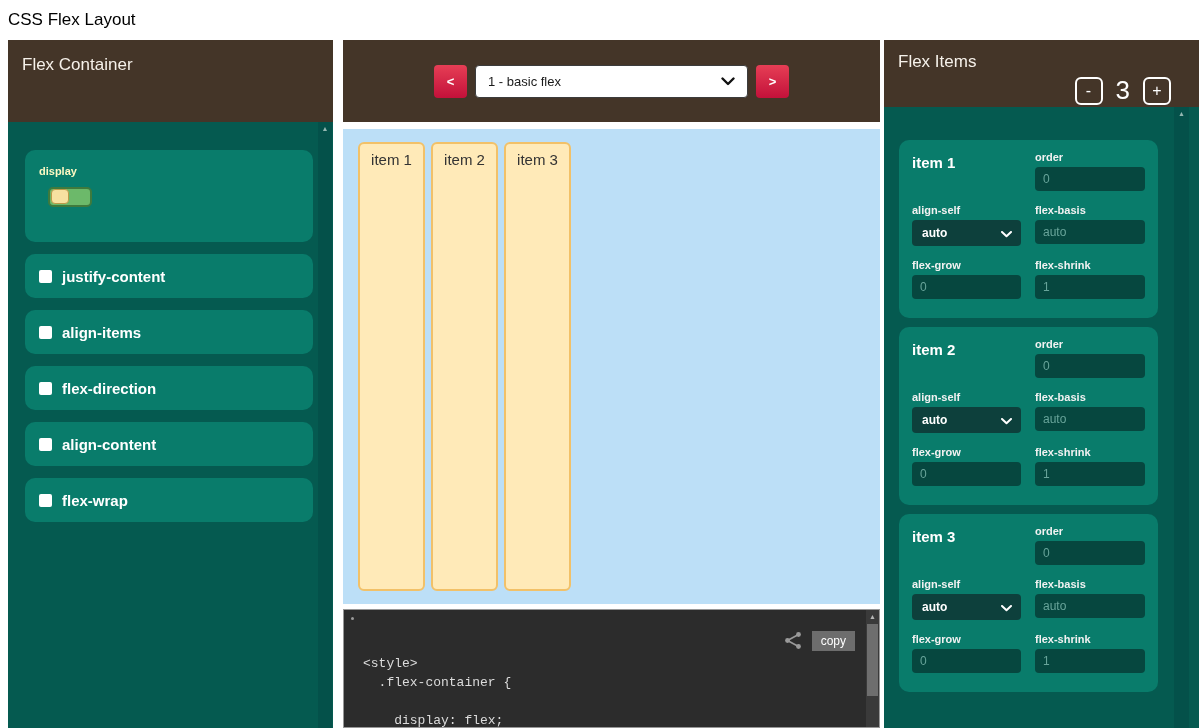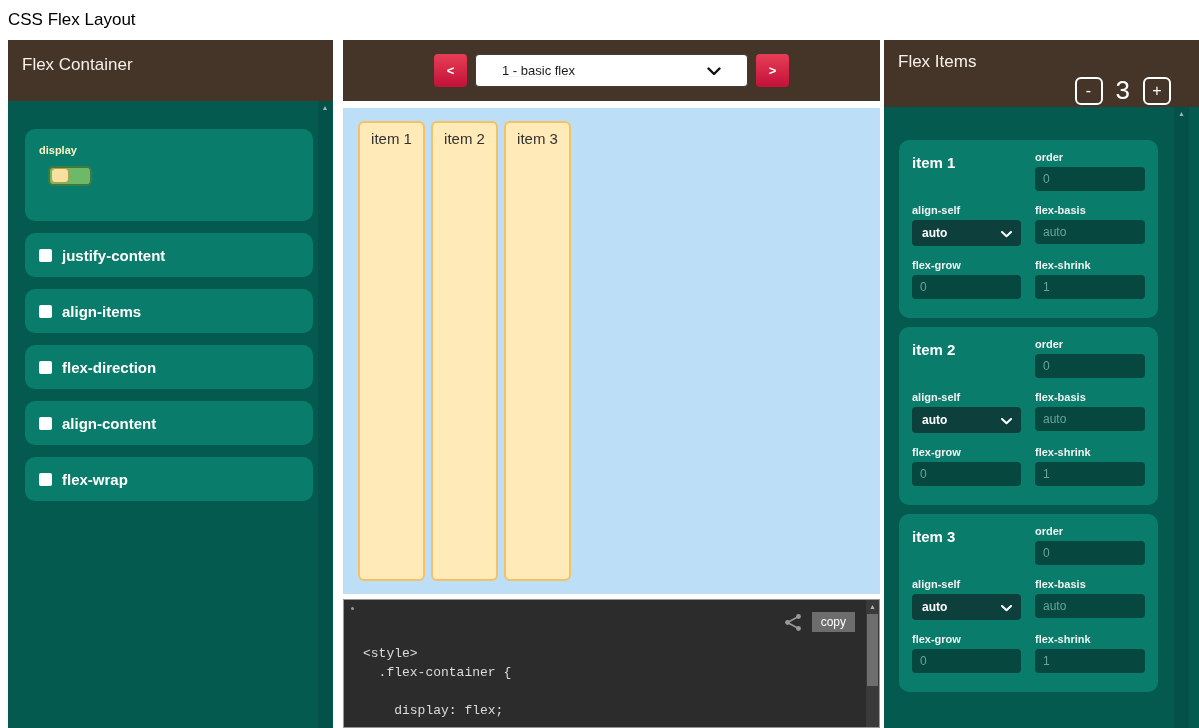--- a/index.html
+++ b/index.html
@@ -16,21 +16,21 @@
   .layout { display: flex; padding-left: 8px; height: 688px; align-items: stretch; }
 
   
   .col { display: flex; flex-direction: column; }
   .col-left   { width: 325px; }
   .col-middle { width: 537px; margin-left: 10px; }
   .col-right  { width: 315px; margin-left: 4px; }
 
   .panel-header {
     background: var(--header_brown, #443528);
-    height: 61px; flex: 0 0 auto; color: #f6f1ea;
+    height: 82px; flex: 0 0 auto; color: #f6f1ea;
   }
   .panel-header .hdr-title { font-size: 17px; color: #f6f1ea; }
 
   .left-header { padding: 15px 0 0 14px; }
   .right-header { height: 67px; padding: 12px 28px 0 14px; display: flex; flex-direction: column; }
 
   .panel-body {
     background: var(--panel_teal, #055a50);
     flex: 1 1 auto; position: relative; overflow: hidden;
   }
@@ -81,23 +81,22 @@
 
   
   .nav-header { display: flex; align-items: center; justify-content: center; gap: 8px; }
   .nav-btn {
     width: 33px; height: 33px; border: none; border-radius: 4px;
     background: linear-gradient(var(--nav_red_light, #e63e55), var(--nav_red, #c3113a));
     color: #fff; font-size: 13px; font-weight: bold; cursor: pointer;
   }
   .nav-select {
     width: 273px; height: 33px; background: #fff; border: 1px solid #3c3c3c;
-    border-radius: 4px; display: flex; align-items: center; padding: 0 26px;
+    border-radius: 4px; display: flex; align-items: center; padding: 0 12px;
     cursor: pointer;
-    text-decoration: underline;
   }
   .nav-select .sel-text { flex: 1; font-size: 13px; color: #1a1a1a; }
 
   .stage {
     margin-top: 7px; height: 486px;
     background: var(--stage_blue, #bcdff7);
     display: flex; align-items: stretch; padding: 13px 15px; gap: 6px;
   }
   .stage-item {
     width: 67px; flex: 0 0 auto;
@@ -106,21 +105,21 @@
     border-radius: 6px; text-align: center; padding-top: 7px;
     font-size: 15px; color: #333;
   }
 
   .code-panel {
     margin-top: 5px; flex: 1 1 auto;
     background: var(--code_bg, #2c2c2c);
     border: 1px solid #979797; position: relative; overflow: hidden;
   }
   .corner-dot { position: absolute; left: 7px; top: 7px; width: 3px; height: 3px; background: #9a9a9a; border-radius: 50%; }
-  .code-tools { position: absolute; top: 12px; right: 24px; display: flex; align-items: center; gap: 9px; }
+  .code-tools { position: absolute; top: 21px; right: 24px; display: flex; align-items: center; gap: 9px; }
   .share-icon svg { display: block; }
   .copy-btn {
     background: #6d6d6d; color: #fff; border: none; font-size: 12px;
     padding: 3px 9px; cursor: pointer; font-family: "Liberation Sans", sans-serif;
   }
   .code-scrollbar {
     position: absolute; top: 0; right: 0; bottom: 0; width: 13px;
     background: #3a3a3a;
   }
   .code-scrollbar .up-arrow { color: #b5b5b5; font-size: 7px; line-height: 13px; display: block; text-align: center; }

